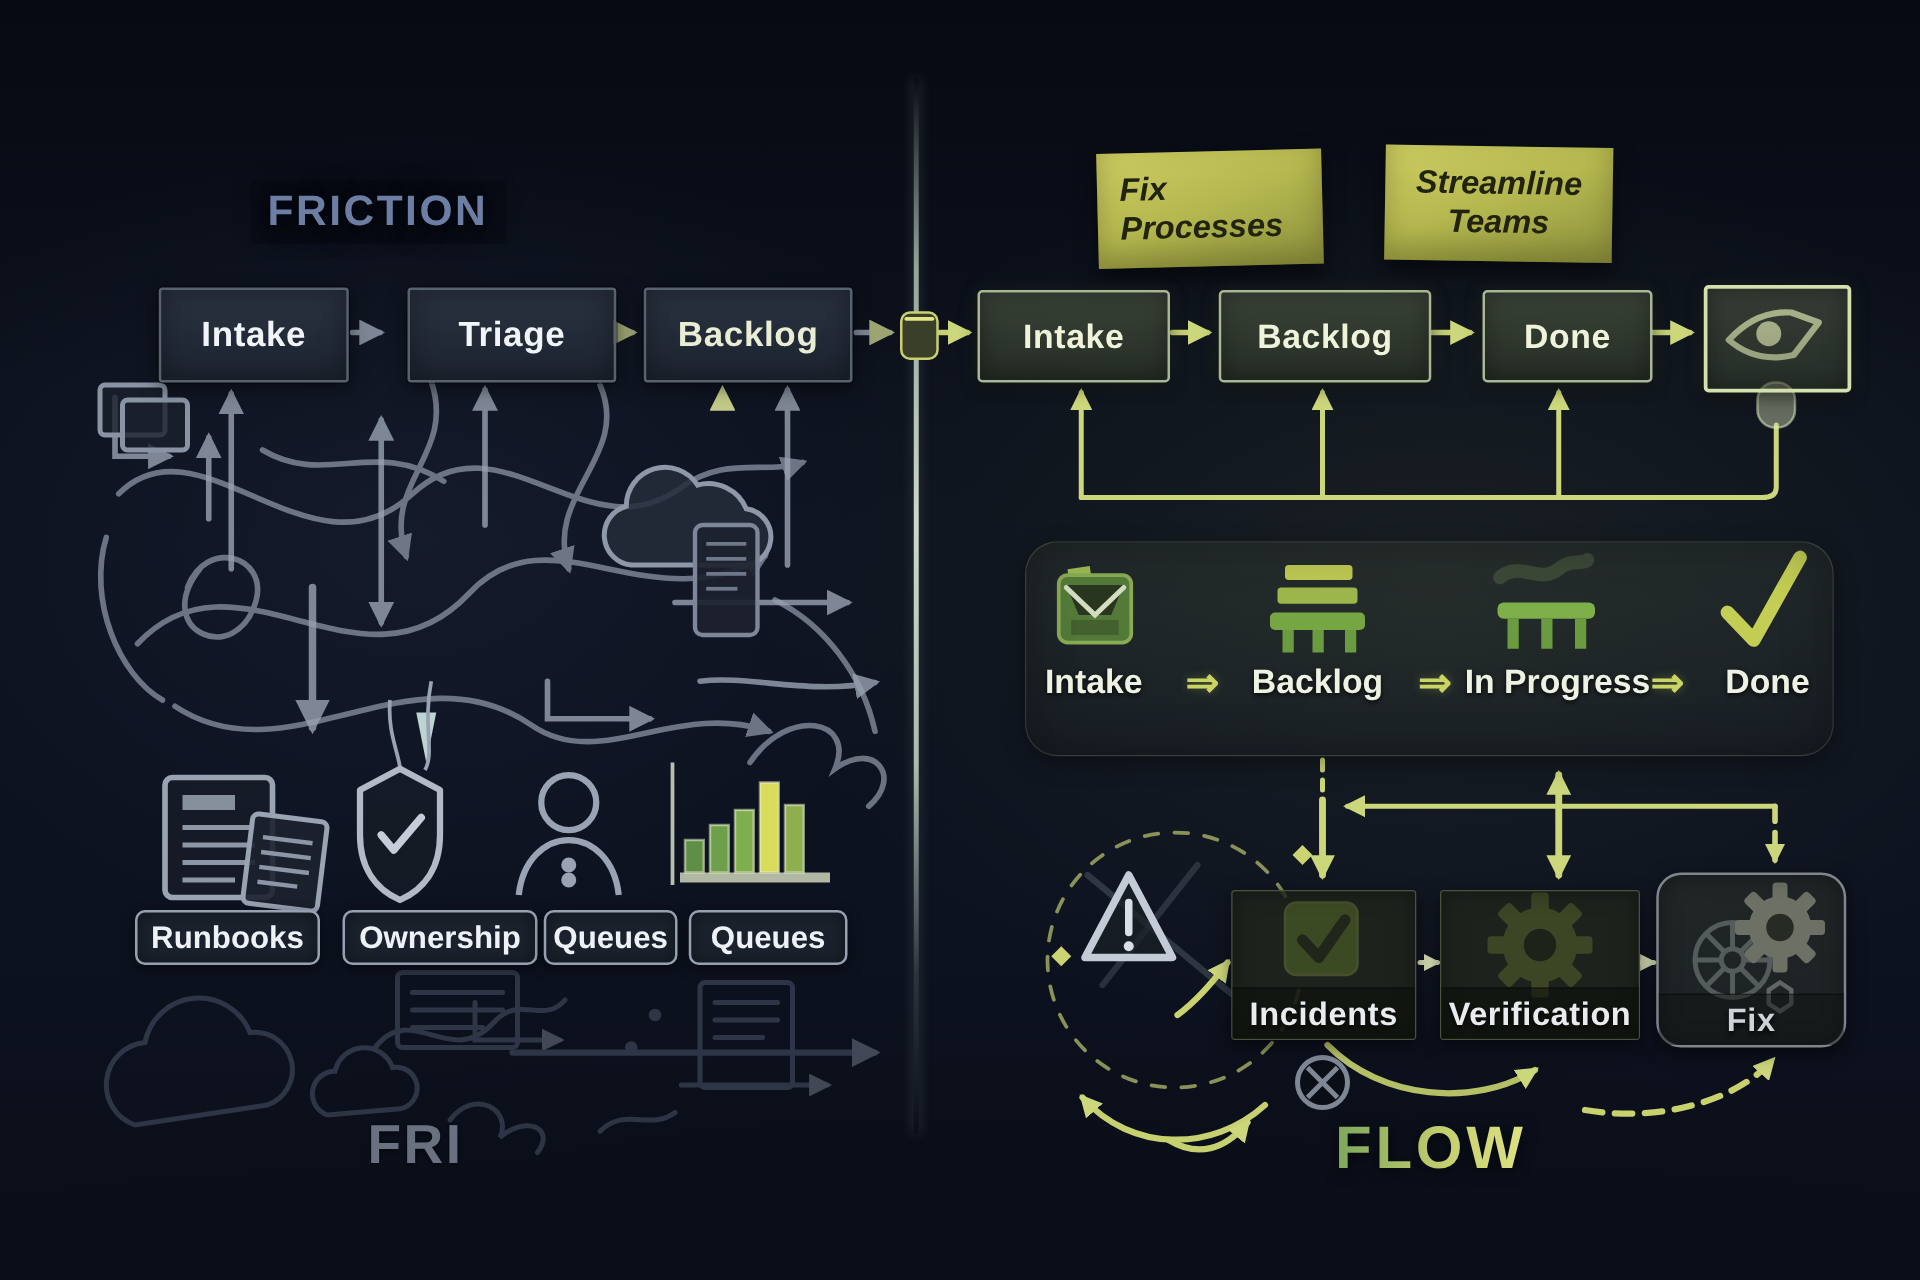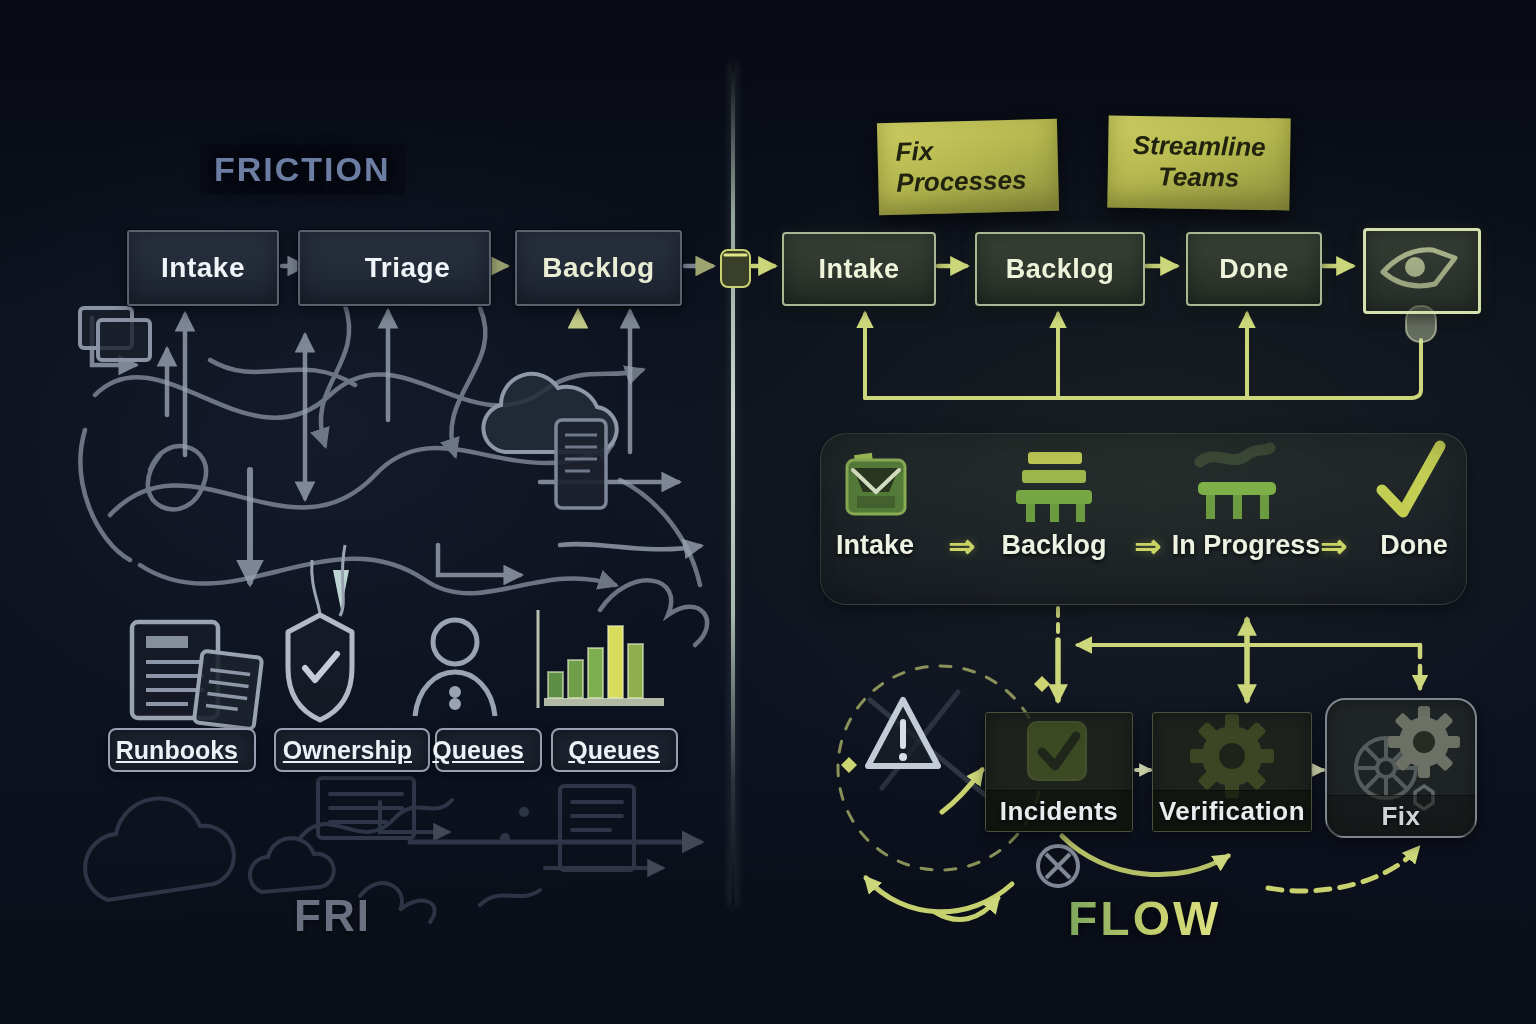--- a/index.html
+++ b/index.html
@@ -70,25 +70,24 @@
     text-shadow:0 2px 4px rgba(0,0,0,.8);
   }
   .stage-arrow{
     transform:translateX(-50%);top:527px;
     color:#c9d464;font-size:32px;font-weight:bold;
     text-shadow:0 0 8px rgba(160,175,70,.4);
   }
 
   
   .chip{
-    height:44px;box-sizing:border-box;display:flex;align-items:center;justify-content:flex-end;
+    height:44px;box-sizing:border-box;display:flex;align-items:center;justify-content:center;
     background:rgba(30,36,48,.88);border:2px solid #97a0b1;border-radius:8px;
     color:#eef1f6;font-size:25px;font-weight:600;padding:0 16px;
     box-shadow:0 3px 10px rgba(0,0,0,.5), inset 0 0 14px rgba(0,0,0,.4);
-    text-decoration:underline;
   }
 
   
   .loopbox{
     display:flex;flex-direction:column;box-sizing:border-box;
     background:rgba(33,39,28,.78);border:1px solid #49523c;border-radius:3px;
     box-shadow:0 4px 14px rgba(0,0,0,.5), inset 0 0 18px rgba(0,0,0,.35);
   }
   .loopbox .iconzone{flex:1;display:flex;align-items:center;justify-content:center;}
   .loopbox .labelband{
@@ -390,21 +389,21 @@
       <path d="M-36,4 Q-14,-20 14,-18 L36,-10 L16,16 Q-14,23 -36,4 Z" fill="none" stroke="#dfe8b8" stroke-width="5" stroke-linejoin="round"></path>
       <circle cx="-4" cy="-1" r="10" fill="#dfe8b8"></circle>
     </g>
   </svg>
 
   <div class="abs friction-title">FRICTION</div>
 
   <div class="abs lbox" style="left:127px;top:230px;width:148px;height:72px;">
     <span>Intake</span>
   </div>
-  <div class="abs lbox" style="left:298px;top:230px;width:163px;height:72px;padding-left:26px;">
+  <div class="abs lbox" style="left:326px;top:230px;width:163px;height:72px;">
     <span>Triage</span>
   </div>
   <div class="abs lbox" style="left:515px;top:230px;width:163px;height:72px;">
     <span class="cream">Backlog</span>
   </div>
 
   <div class="abs chip" style="left:108px;top:728px;width:148px;">
     <span>Runbooks</span>
   </div>
   <div class="abs chip" style="left:274px;top:728px;width:156px;">

